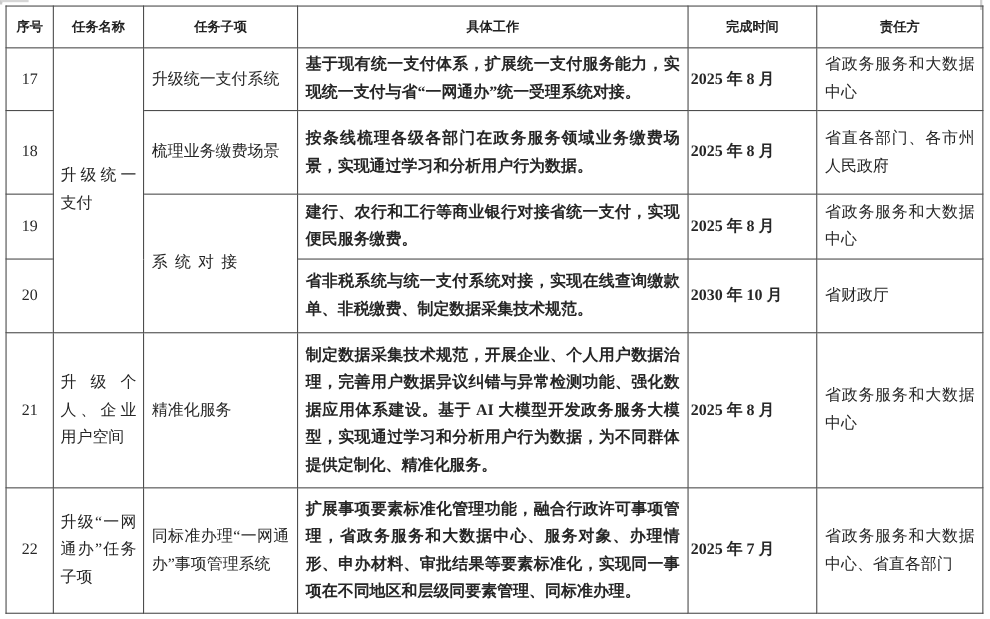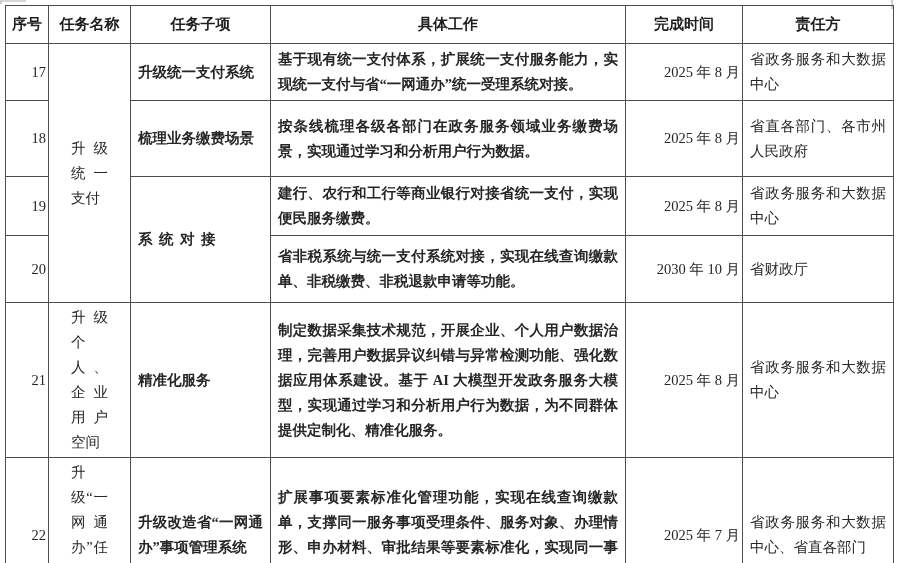--- a/index.html
+++ b/index.html
@@ -38,63 +38,63 @@
   }
   .task-table th, .task-table td {
     border: 1px solid #4d4d4d;
     vertical-align: middle;
     box-sizing: border-box;
     overflow: hidden;
   }
   .task-table th {
     font-family: "Liberation Sans", "DejaVu Sans", sans-serif;
     font-weight: bold;
-    font-size: 15px;
+    font-size: 12px;
     color: #1f1f1f;
     text-align: center;
     padding: 2px;
   }
   .task-table td {
     font-size: 14.5px;
     line-height: 25px;
     padding: 2px 7px;
     line-break: strict;
   }
   tr.header-row { height: 38px; }
   tr.row-17 { height: 57px; }
   tr.row-18 { height: 76px; }
   tr.row-19 { height: 59px; }
   tr.row-20 { height: 67px; }
   tr.row-21 { height: 141px; }
   tr.row-22 { height: 114px; }
 
   td.cell-no {
-    text-align: right;
+    text-align: center;
     padding: 2px 2px;
   }
   td.cell-name {
     text-align: justify;
     text-justify: inter-character;
-    padding: 2px 22px;
+    padding: 2px 6px;
   }
   td.cell-sub {
     text-align: justify;
     text-justify: inter-character;
-    font-weight: bold;
   }
   td.cell-sub.spaced { letter-spacing: 0.45em; }
   td.cell-work {
     text-align: justify;
     text-justify: inter-character;
     font-weight: bold;
   }
   td.cell-time {
-    text-align: right;
+    text-align: left;
     white-space: nowrap;
     padding: 2px 2px;
+    font-weight: bold;
   }
   td.cell-owner {
     text-align: justify;
     text-justify: inter-character;
   }
 </style>
 </head>
 <body>
 
 <div class="artifact-top-left"></div>
@@ -139,36 +139,36 @@
     <tr class="row-19">
       <td class="cell-no">19</td>
       <td class="cell-sub spaced" rowspan="2">系统对接</td>
       <td class="cell-work">建行、农行和工行等商业银行对接省统一支付，实现便民服务缴费。</td>
       <td class="cell-time">2025 年 8 月</td>
       <td class="cell-owner">省政务服务和大数据中心</td>
     </tr>
 
     <tr class="row-20">
       <td class="cell-no">20</td>
-      <td class="cell-work">省非税系统与统一支付系统对接，实现在线查询缴款单、非税缴费、非税退款申请等功能。</td>
+      <td class="cell-work">省非税系统与统一支付系统对接，实现在线查询缴款单、非税缴费、制定数据采集技术规范。</td>
       <td class="cell-time">2030 年 10 月</td>
       <td class="cell-owner">省财政厅</td>
     </tr>
 
     <tr class="row-21">
       <td class="cell-no">21</td>
       <td class="cell-name">升级个人、企业用户空间</td>
       <td class="cell-sub">精准化服务</td>
       <td class="cell-work">制定数据采集技术规范，开展企业、个人用户数据治理，完善用户数据异议纠错与异常检测功能、强化数据应用体系建设。基于 AI 大模型开发政务服务大模型，实现通过学习和分析用户行为数据，为不同群体提供定制化、精准化服务。</td>
       <td class="cell-time">2025 年 8 月</td>
       <td class="cell-owner">省政务服务和大数据中心</td>
     </tr>
 
     <tr class="row-22">
       <td class="cell-no">22</td>
       <td class="cell-name">升级“一网通办”任务子项</td>
-      <td class="cell-sub">升级改造省“一网通办”事项管理系统</td>
-      <td class="cell-work">扩展事项要素标准化管理功能，实现在线查询缴款单，支撑同一服务事项受理条件、服务对象、办理情形、申办材料、审批结果等要素标准化，实现同一事项在不同地区和层级同要素管理、同标准办理。</td>
+      <td class="cell-sub">同标准办理“一网通办”事项管理系统</td>
+      <td class="cell-work">扩展事项要素标准化管理功能，融合行政许可事项管理，省政务服务和大数据中心、服务对象、办理情形、申办材料、审批结果等要素标准化，实现同一事项在不同地区和层级同要素管理、同标准办理。</td>
       <td class="cell-time">2025 年 7 月</td>
       <td class="cell-owner">省政务服务和大数据中心、省直各部门</td>
     </tr>
   </tbody>
 </table>
 
 </body></html>

